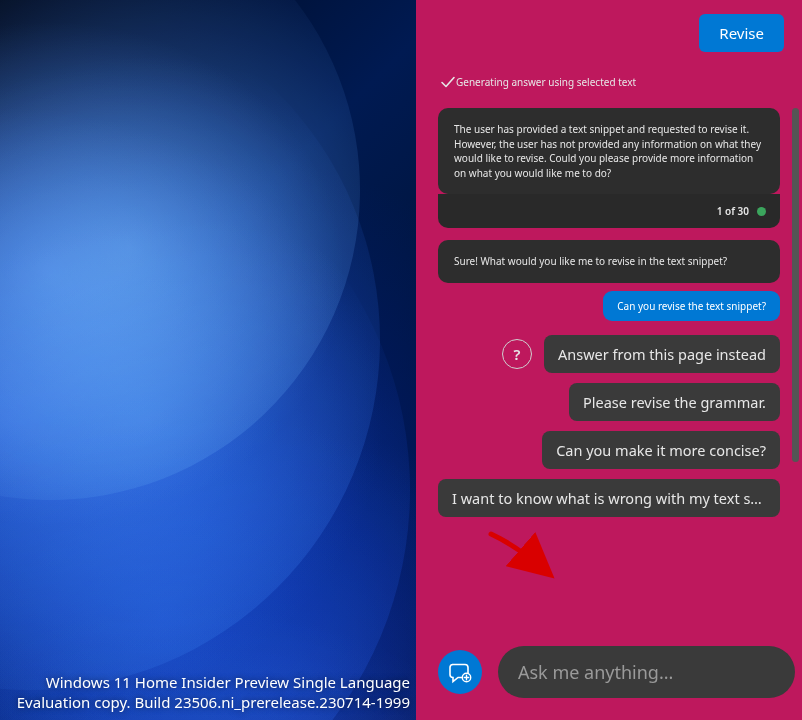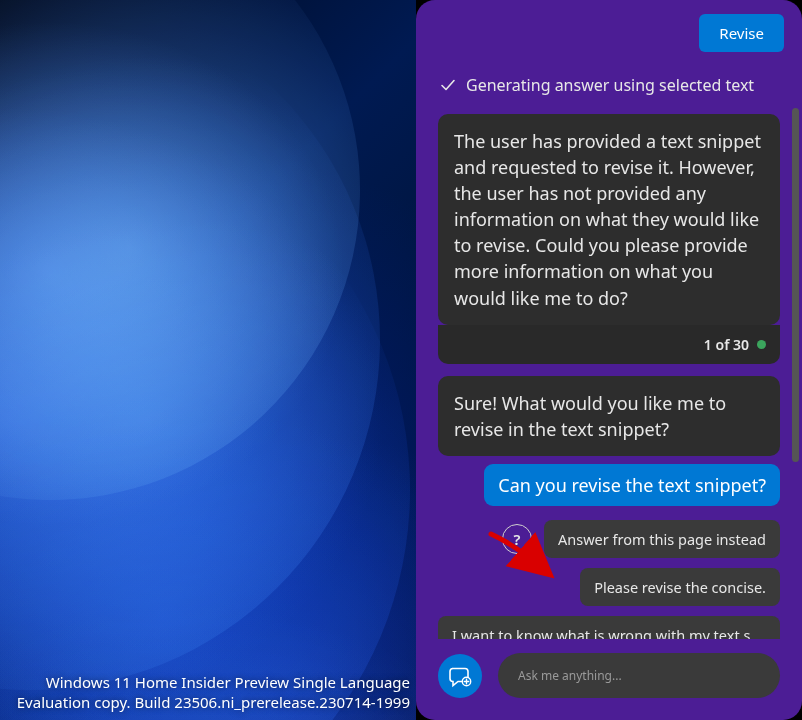--- a/index.html
+++ b/index.html
@@ -60,25 +60,24 @@
     line-height: 1.35;
     text-shadow: 0 0 6px rgba(0,0,0,0.6);
     pointer-events: none;
   }
 
   
   .panel {
     position: absolute;
     left: 416px; top: 0;
     width: 386px; height: 720px;
-    background: #4c1d95;
+    background: #be185d;
     color: #e7e7e7;
     display: flex;
     flex-direction: column;
-    border-radius: 19px;
   }
 
   .scrollbar {
     position: absolute;
     right: 3px; top: 108px;
     width: 7px; height: 354px;
     background: #555555;
     border-radius: 4px;
   }
 
@@ -94,36 +93,35 @@
     border-radius: 6px;
     padding: 9px 20px;
     font-size: 15px;
     font-family: inherit;
     cursor: pointer;
   }
 
   .status-row {
     display: flex;
     align-items: center;
-    gap: 10px;
     padding: 22px 18px 4px 24px;
-    font-size: 16px;
+    font-size: 10px;
   }
   .status-row svg { flex: 0 0 auto; }
 
   .thread {
     flex: 1 1 auto;
     padding: 6px 22px 8px 22px;
     overflow: hidden;
   }
 
   .bubble {
     border-radius: 10px;
     padding: 14px 16px;
-    font-size: 18px;
+    font-size: 10px;
     line-height: 1.45;
     margin: 8px 0;
   }
   .bubble.ai {
     background: #2d2d2d;
     color: #e7e7e7;
   }
   .bubble.user {
     background: #0078d4;
     color: #ffffff;
@@ -135,21 +133,21 @@
   }
   .counter {
     display: flex;
     align-items: center;
     justify-content: flex-end;
     gap: 8px;
     background: #292929;
     border-radius: 0 0 10px 10px;
     padding: 10px 14px;
     margin: -8px 0 12px 0;
-    font-size: 14px;
+    font-size: 10px;
     font-weight: 600;
   }
   .dot-green {
     width: 9px; height: 9px; border-radius: 50%;
     background: #3ba55d;
   }
 
   .suggest-group {
     display: flex;
     flex-direction: column;
@@ -201,21 +199,21 @@
     display: flex; align-items: center; justify-content: center;
     border: none; cursor: pointer;
     flex: 0 0 auto;
   }
   .ask-input {
     flex: 1 1 auto;
     background: #3a3a3a;
     border: none;
     border-radius: 26px;
     color: #e7e7e7;
-    font-size: 12px;
+    font-size: 18px;
     font-family: inherit;
     padding: 14px 20px;
     outline: none;
   }
   .ask-input::placeholder { color: #9a9a9a; }
 
   
   .arrow-annot {
     position: absolute;
     left: 487px; top: 528px;
@@ -271,21 +269,22 @@
 
       <div class="bubble user">
         <span>Can you revise the text snippet?</span>
       </div>
 
       <div class="suggest-group">
         <div class="suggest-row-leading">
           <span class="help-circle">?</span>
           <button class="chip">Answer from this page instead</button>
         </div>
-        <button class="chip">Please revise the concise.</button>
+        <button class="chip">Please revise the grammar.</button>
+        <button class="chip">Can you make it more concise?</button>
         <button class="chip full">I want to know what is wrong with my text snipp...</button>
       </div>
 
     </div>
 
     <div class="composer">
       <button class="new-topic">
         <svg width="24" height="24" viewBox="0 0 24 24">
           <path d="M4 4.5 h13 a3 3 0 0 1 3 3 v7 a3 3 0 0 1 -3 3 h-7 l-5 4 v-4 a3 3 0 0 1 -3 -3 v-7 a3 3 0 0 1 3 -3 z" fill="none" stroke="#ffffff" stroke-width="1.6"></path>
           <circle cx="18.5" cy="17.5" r="4.2" fill="#0078d4" stroke="#ffffff" stroke-width="1.4"></circle>

